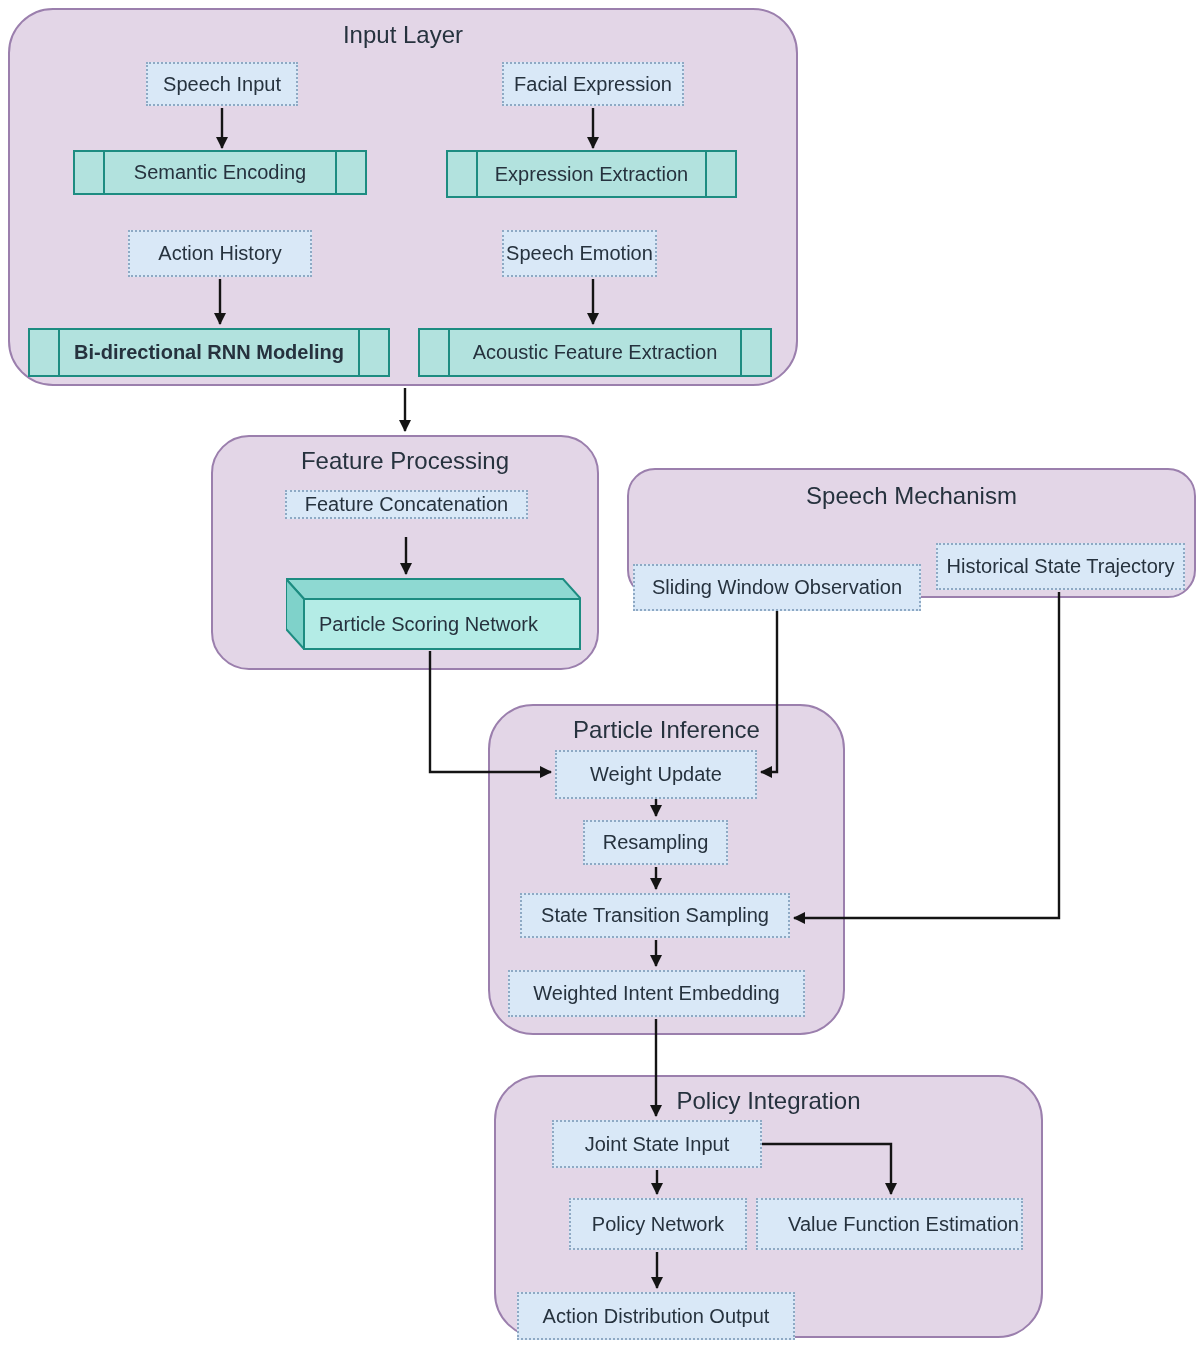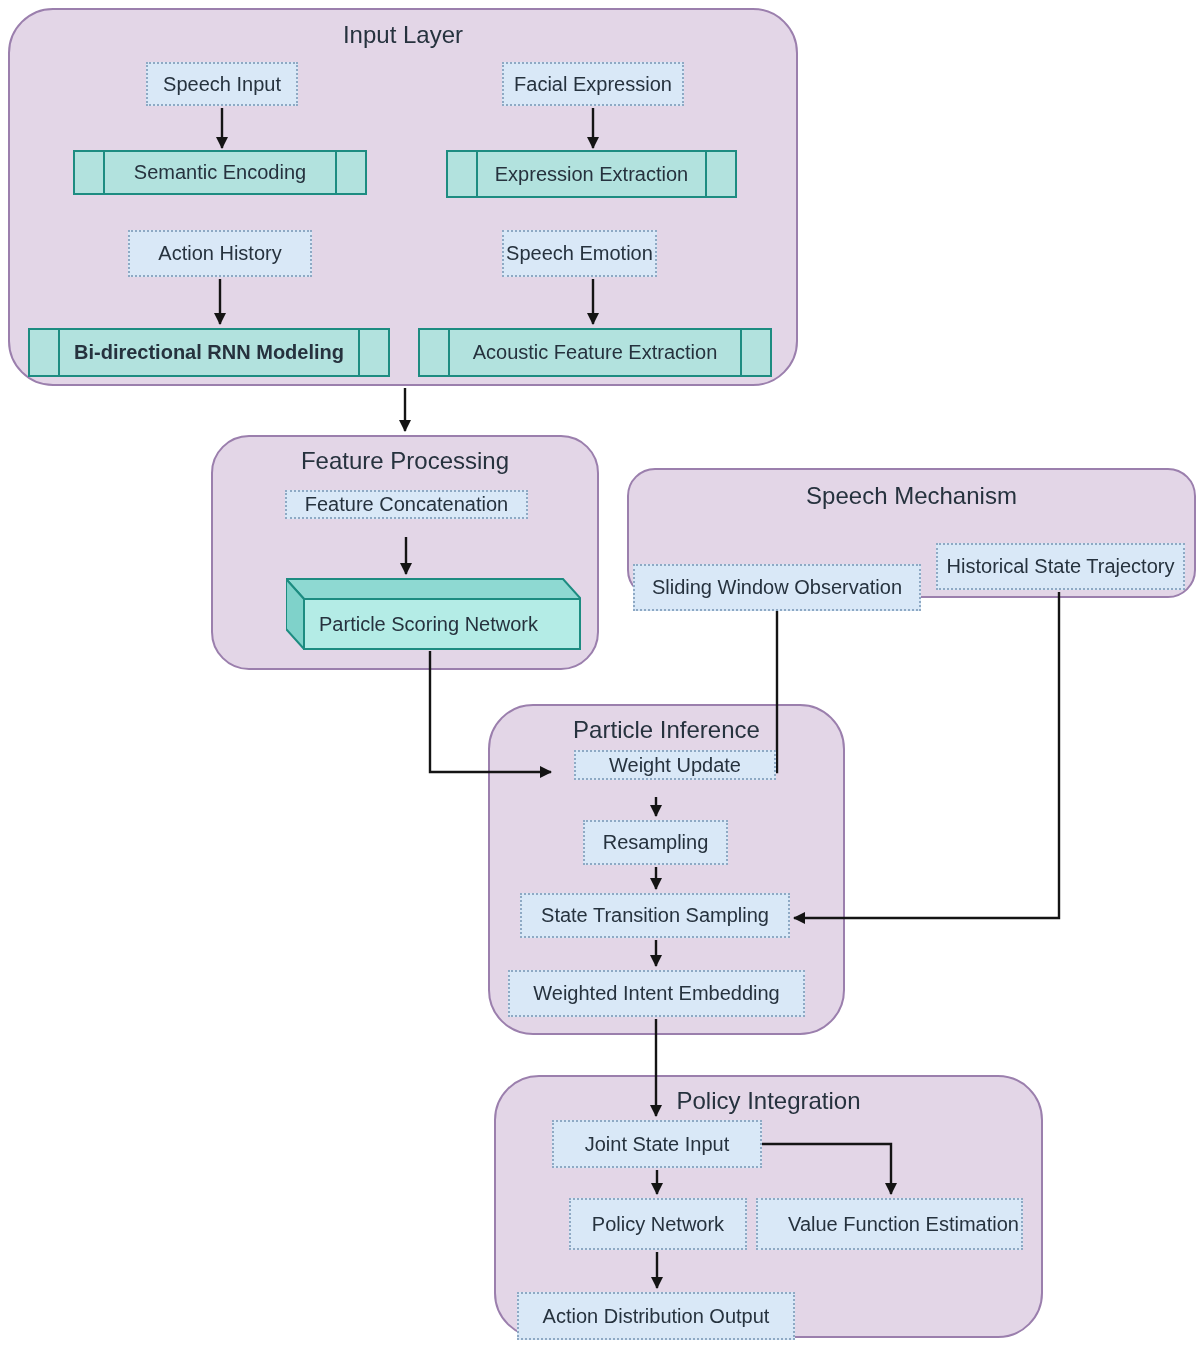--- a/index.html
+++ b/index.html
@@ -103,21 +103,21 @@
     <polyline class="edge" points="657,1252 657,1288" marker-end="url(#ah)"></polyline>
   </svg>
 
   <div class="node dnode" style="left:146px; top:62px;  width:152px; height:44px;">Speech Input</div>
   <div class="node dnode" style="left:502px; top:62px;  width:182px; height:44px;">Facial Expression</div>
   <div class="node dnode" style="left:128px; top:230px; width:184px; height:47px;">Action History</div>
   <div class="node dnode" style="left:502px; top:230px; width:155px; height:47px;">Speech Emotion</div>
   <div class="node dnode" style="left:285px; top:490px; width:243px; height:29px;">Feature Concatenation</div>
   <div class="node dnode" style="left:633px; top:543px; width:288px; height:47px;margin-top:21px;">Sliding Window Observation</div>
   <div class="node dnode" style="left:936px; top:543px; width:249px; height:47px;">Historical State Trajectory</div>
-  <div class="node dnode" style="left:574px; top:750px; width:202px; height:30px;">Weight Update</div>
+  <div class="node dnode" style="left:555px; top:750px; width:202px; height:49px;">Weight Update</div>
   <div class="node dnode" style="left:583px; top:820px; width:145px; height:45px;">Resampling</div>
   <div class="node dnode" style="left:520px; top:893px; width:270px; height:45px;">State Transition Sampling</div>
   <div class="node dnode" style="left:508px; top:970px; width:297px; height:47px;">Weighted Intent Embedding</div>
   <div class="node dnode" style="left:552px; top:1120px; width:210px; height:48px;">Joint State Input</div>
   <div class="node dnode" style="left:569px; top:1198px; width:178px; height:52px;">Policy Network</div>
   <div class="node dnode" style="left:756px; top:1198px; width:267px; height:52px;padding-left:28px;">Value Function Estimation</div>
   <div class="node dnode" style="left:517px; top:1292px; width:278px; height:48px;">Action Distribution Output</div>
 
   <div class="node pnode" style="left:73px;  top:150px; width:294px; height:45px;">Semantic Encoding</div>
   <div class="node pnode" style="left:446px; top:150px; width:291px; height:48px;">Expression Extraction</div>

